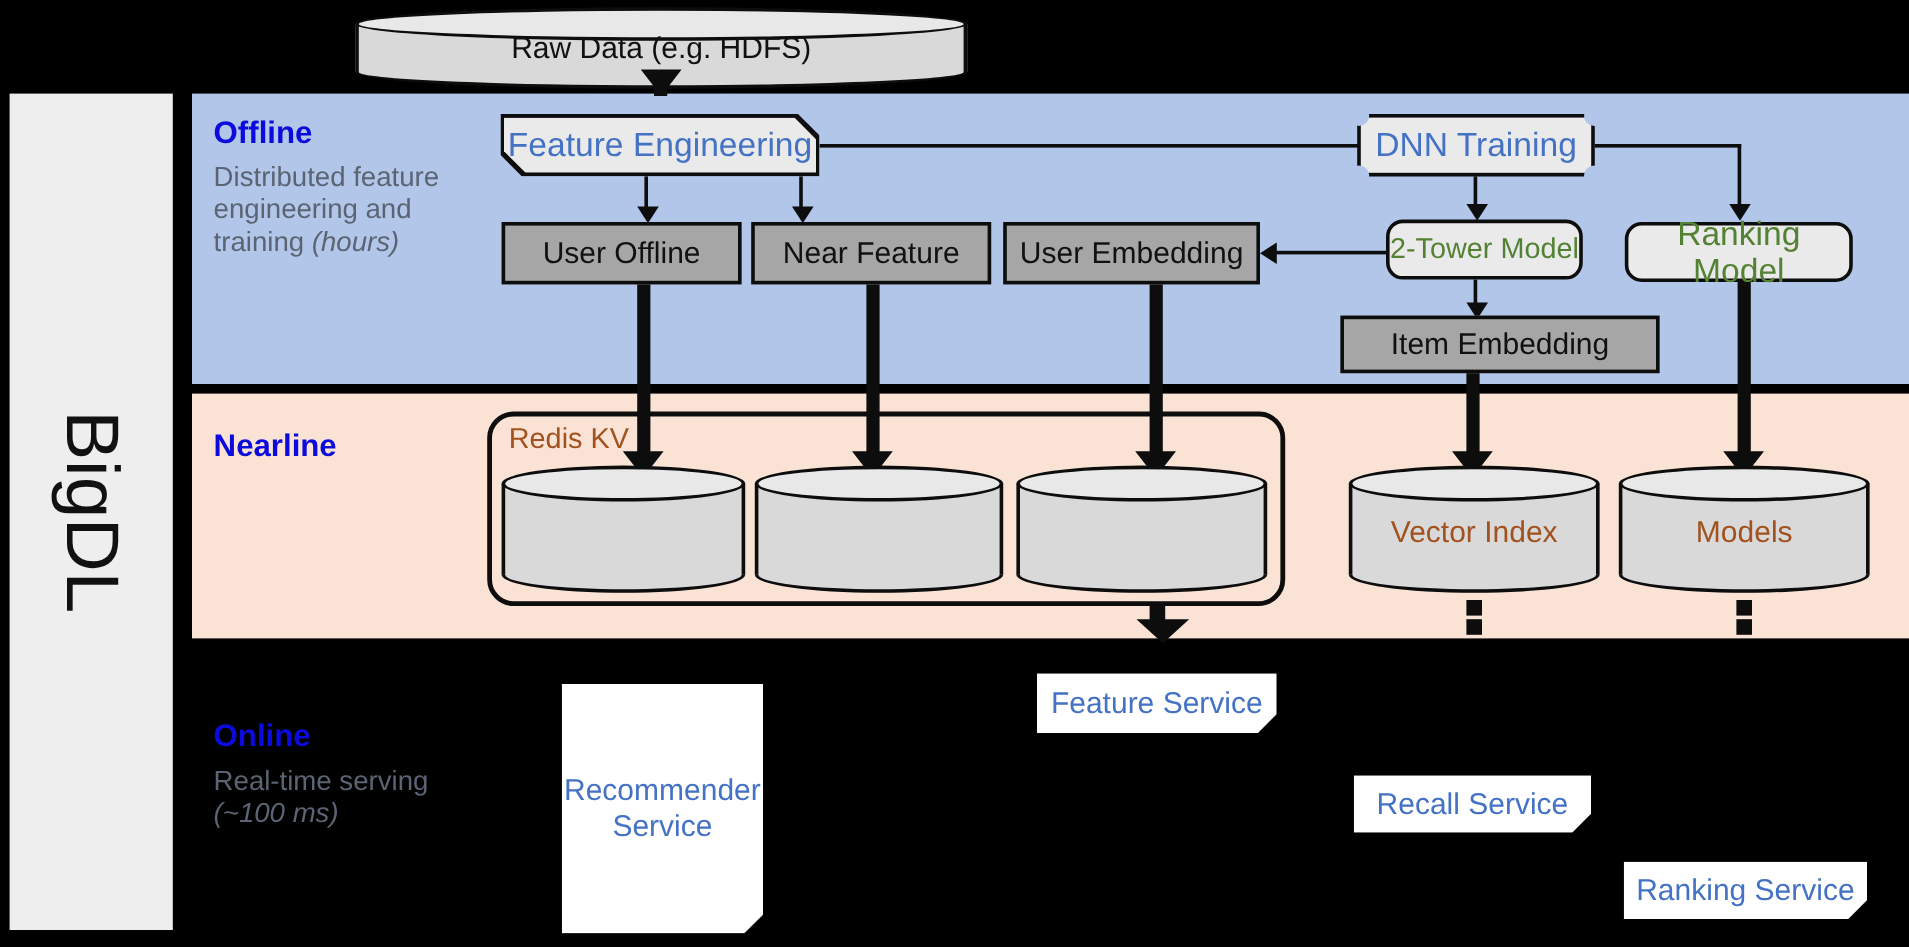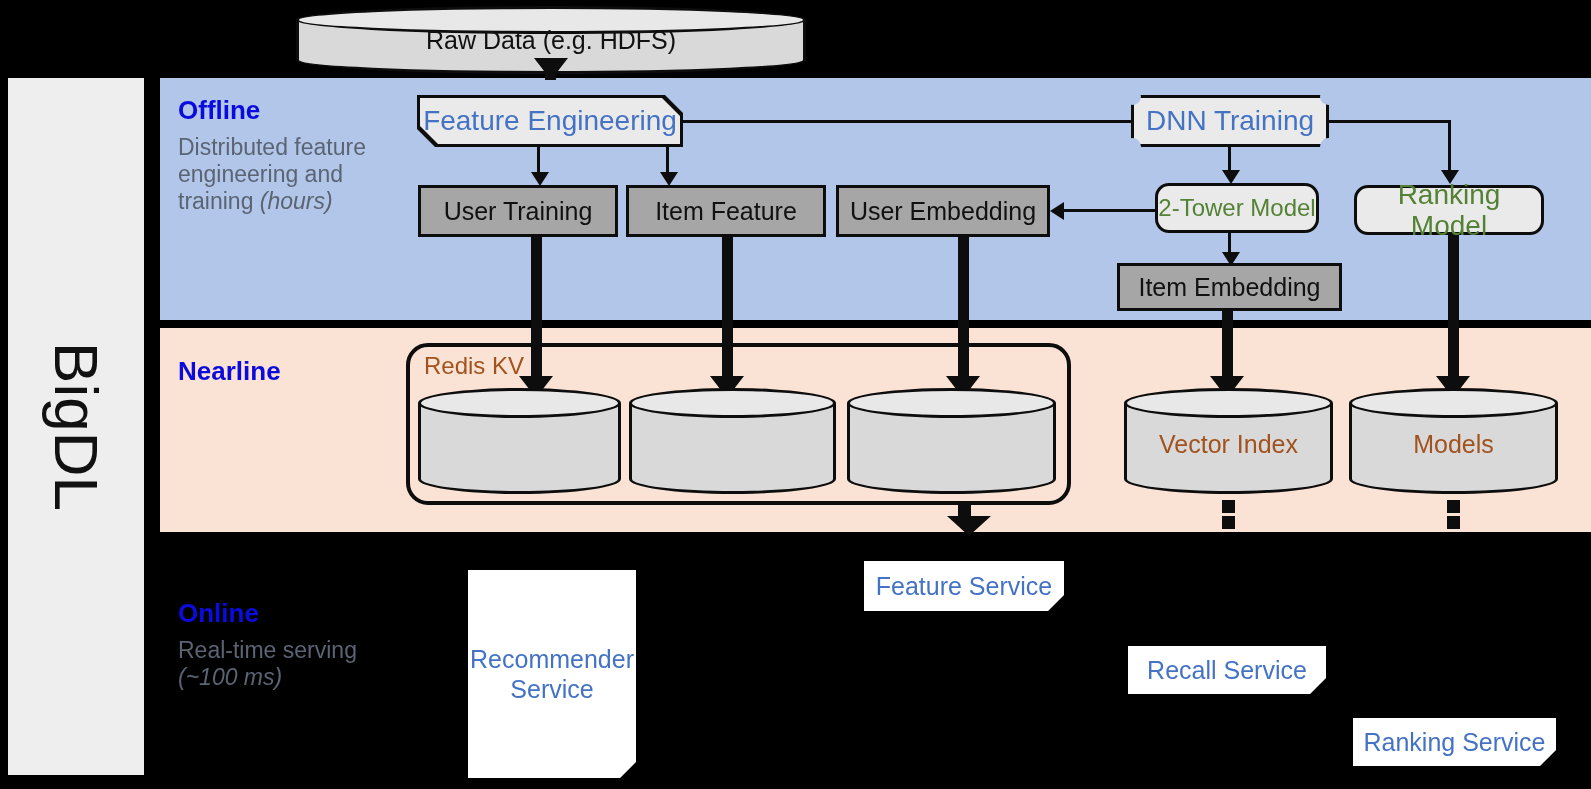--- a/index.html
+++ b/index.html
@@ -158,44 +158,44 @@
   <div class="cx" style="left:1320px;top:138px;"></div>
 
   <div class="ln thin-v" style="left:1228px;top:147px;height:28px;"></div>
   <div class="arr-dn" style="left:1222px;top:170px;"></div>
 
   <div class="ln thin-h" style="left:1329px;top:120px;width:122px;"></div>
   <div class="ln thin-v" style="left:1448px;top:120px;height:54px;"></div>
   <div class="arr-dn" style="left:1441px;top:170px;"></div>
 
   <div class="node grey" style="left:418px;top:185px;width:200px;height:52px;">
-    <span>User Training</span>
+    <span>User Offline</span>
   </div>
   <div class="node grey" style="left:626px;top:185px;width:200px;height:52px;">
-    <span>Item Feature</span>
+    <span>Near Feature</span>
   </div>
   <div class="node grey" style="left:836px;top:185px;width:214px;height:52px;">
     <span>User Embedding</span>
   </div>
 
   <div class="ln thin-h" style="left:1063px;top:209px;width:92px;"></div>
   <div class="arr-lf" style="left:1050px;top:202px;"></div>
 
   <div class="node proc green-t rounded" style="left:1155px;top:183px;width:164px;height:50px;font-size:24px;">
     <span>2-Tower Model</span>
   </div>
 
   <div class="ln thin-v" style="left:1228px;top:233px;height:26px;"></div>
   <div class="arr-dn" style="left:1222px;top:252px;"></div>
 
   <div class="node proc green-t rounded" style="left:1354px;top:185px;width:190px;height:50px;">
     <span>Ranking Model</span>
   </div>
 
-  <div class="node grey" style="left:1117px;top:263px;width:225px;height:48px;">
+  <div class="node grey" style="left:1117px;top:263px;width:266px;height:48px;">
     <span>Item Embedding</span>
   </div>
 
   <div class="ln thick-v" style="left:531px;top:237px;height:148px;"></div>
   <div class="arr-dn big" style="left:519px;top:376px;"></div>
 
   <div class="ln thick-v" style="left:722px;top:237px;height:148px;"></div>
   <div class="arr-dn big" style="left:710px;top:376px;"></div>
 
   <div class="ln thick-v" style="left:958px;top:237px;height:148px;"></div>

